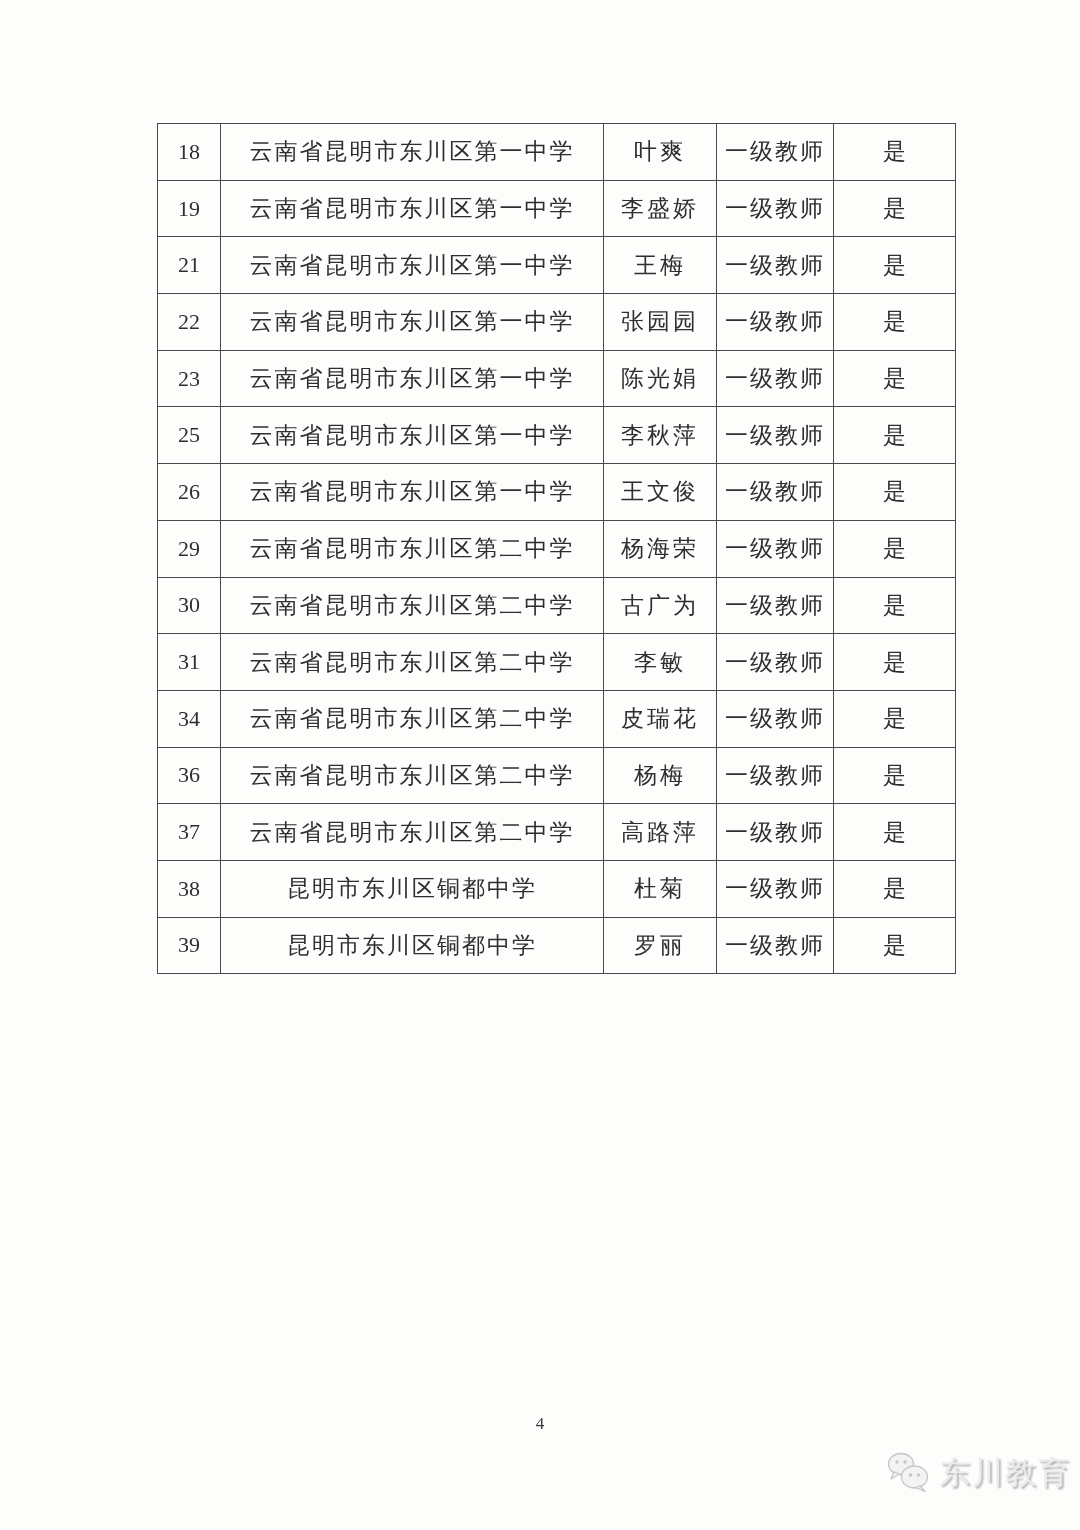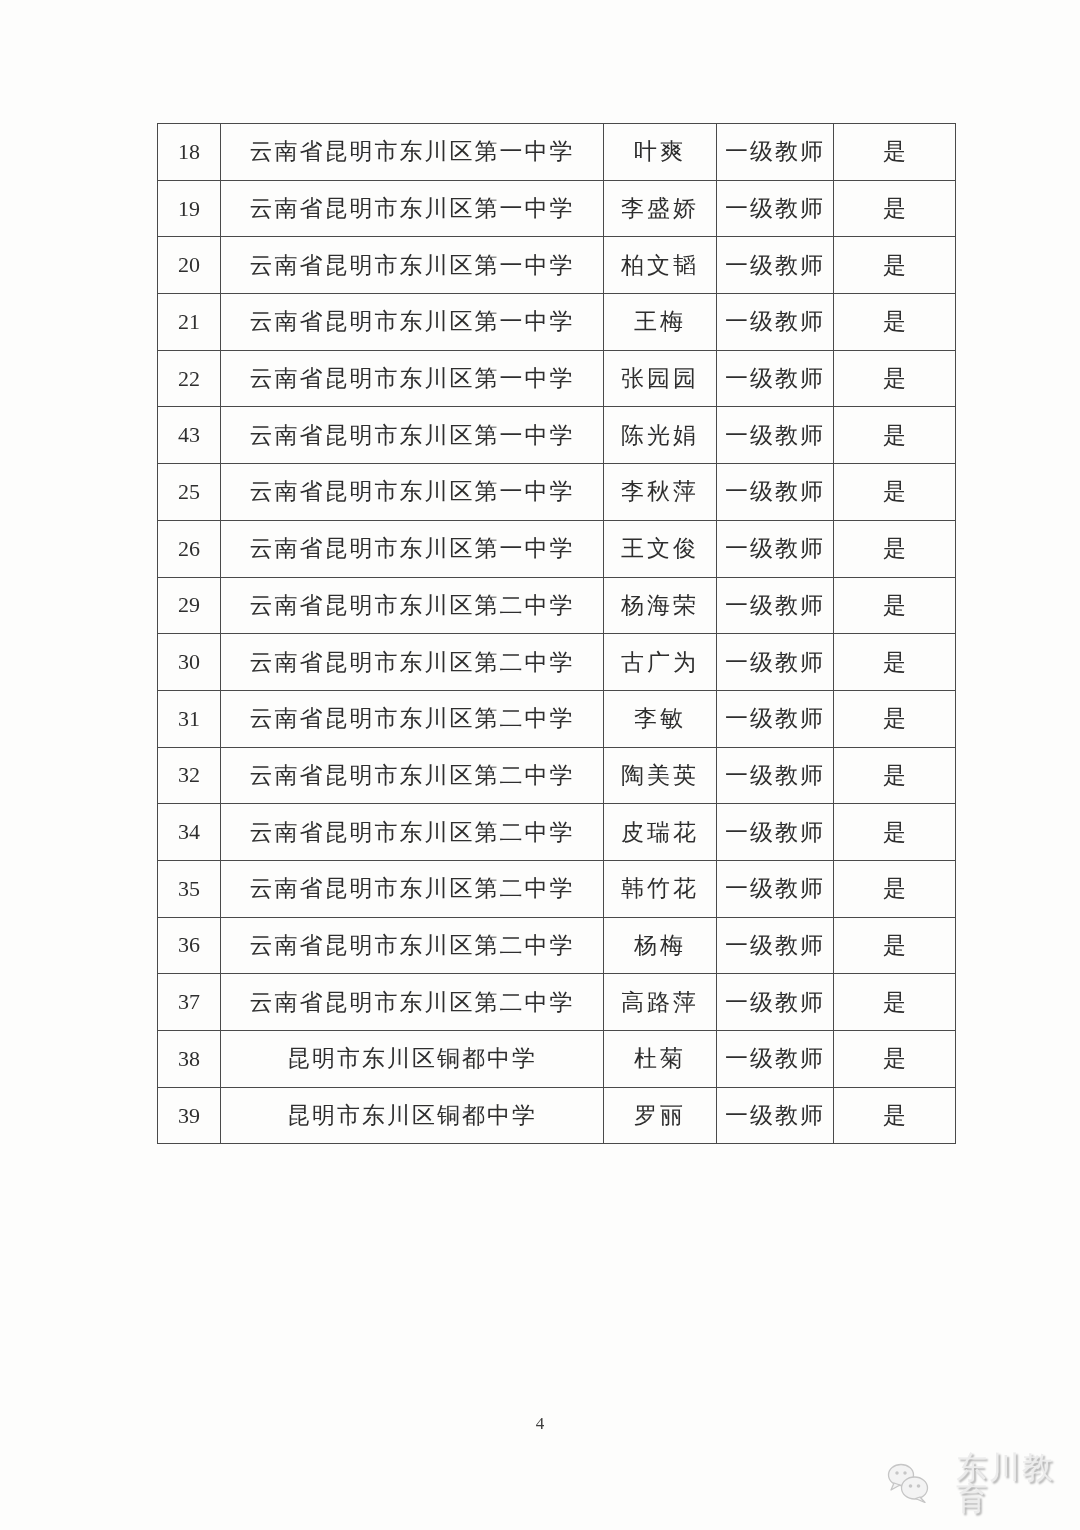--- a/index.html
+++ b/index.html
@@ -56,21 +56,21 @@
     width:1080px;
     text-align:center;
     font-size:17px;
     color:#3c3c3c;
   }
   .watermark{
     position:absolute;
     left:886px;top:1452px;
     display:flex;
     align-items:center;
-    gap:26px;
+    gap:9px;
     user-select:none;
   }
   .watermark .wm-text{
     font-family:"Liberation Sans","DejaVu Sans",sans-serif;
     font-size:31px;
     letter-spacing:2px;
     color:var(--wm-fill);
     text-shadow:2px 2px 2px var(--wm-shadow);
     line-height:1;
   }
@@ -101,42 +101,35 @@
           <td class="col-4">是</td>
         </tr>
         <tr>
           <td class="col-0">19</td>
           <td class="col-1">云南省昆明市东川区第一中学</td>
           <td class="col-2">李盛娇</td>
           <td class="col-3">一级教师</td>
           <td class="col-4">是</td>
         </tr>
         <tr>
-          <td class="col-0">20</td>
-          <td class="col-1">云南省昆明市东川区第一中学</td>
-          <td class="col-2">柏文韬</td>
-          <td class="col-3">一级教师</td>
-          <td class="col-4">是</td>
-        </tr>
-        <tr>
           <td class="col-0">21</td>
           <td class="col-1">云南省昆明市东川区第一中学</td>
           <td class="col-2">王梅</td>
           <td class="col-3">一级教师</td>
           <td class="col-4">是</td>
         </tr>
         <tr>
           <td class="col-0">22</td>
           <td class="col-1">云南省昆明市东川区第一中学</td>
           <td class="col-2">张园园</td>
           <td class="col-3">一级教师</td>
           <td class="col-4">是</td>
         </tr>
         <tr>
-          <td class="col-0">43</td>
+          <td class="col-0">23</td>
           <td class="col-1">云南省昆明市东川区第一中学</td>
           <td class="col-2">陈光娟</td>
           <td class="col-3">一级教师</td>
           <td class="col-4">是</td>
         </tr>
         <tr>
           <td class="col-0">25</td>
           <td class="col-1">云南省昆明市东川区第一中学</td>
           <td class="col-2">李秋萍</td>
           <td class="col-3">一级教师</td>
@@ -164,37 +157,23 @@
           <td class="col-4">是</td>
         </tr>
         <tr>
           <td class="col-0">31</td>
           <td class="col-1">云南省昆明市东川区第二中学</td>
           <td class="col-2">李敏</td>
           <td class="col-3">一级教师</td>
           <td class="col-4">是</td>
         </tr>
         <tr>
-          <td class="col-0">32</td>
-          <td class="col-1">云南省昆明市东川区第二中学</td>
-          <td class="col-2">陶美英</td>
-          <td class="col-3">一级教师</td>
-          <td class="col-4">是</td>
-        </tr>
-        <tr>
           <td class="col-0">34</td>
           <td class="col-1">云南省昆明市东川区第二中学</td>
           <td class="col-2">皮瑞花</td>
-          <td class="col-3">一级教师</td>
-          <td class="col-4">是</td>
-        </tr>
-        <tr>
-          <td class="col-0">35</td>
-          <td class="col-1">云南省昆明市东川区第二中学</td>
-          <td class="col-2">韩竹花</td>
           <td class="col-3">一级教师</td>
           <td class="col-4">是</td>
         </tr>
         <tr>
           <td class="col-0">36</td>
           <td class="col-1">云南省昆明市东川区第二中学</td>
           <td class="col-2">杨梅</td>
           <td class="col-3">一级教师</td>
           <td class="col-4">是</td>
         </tr>

